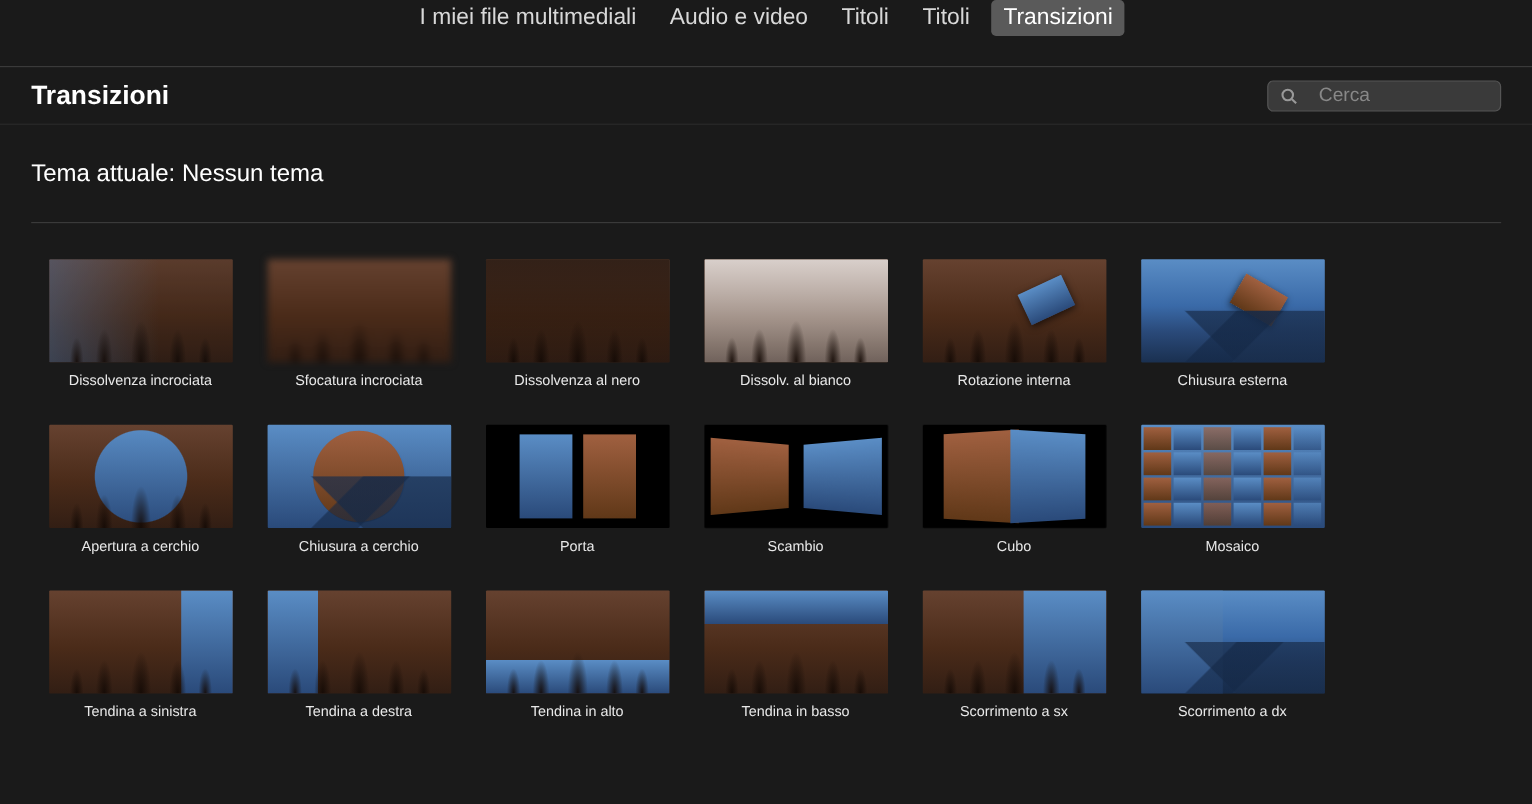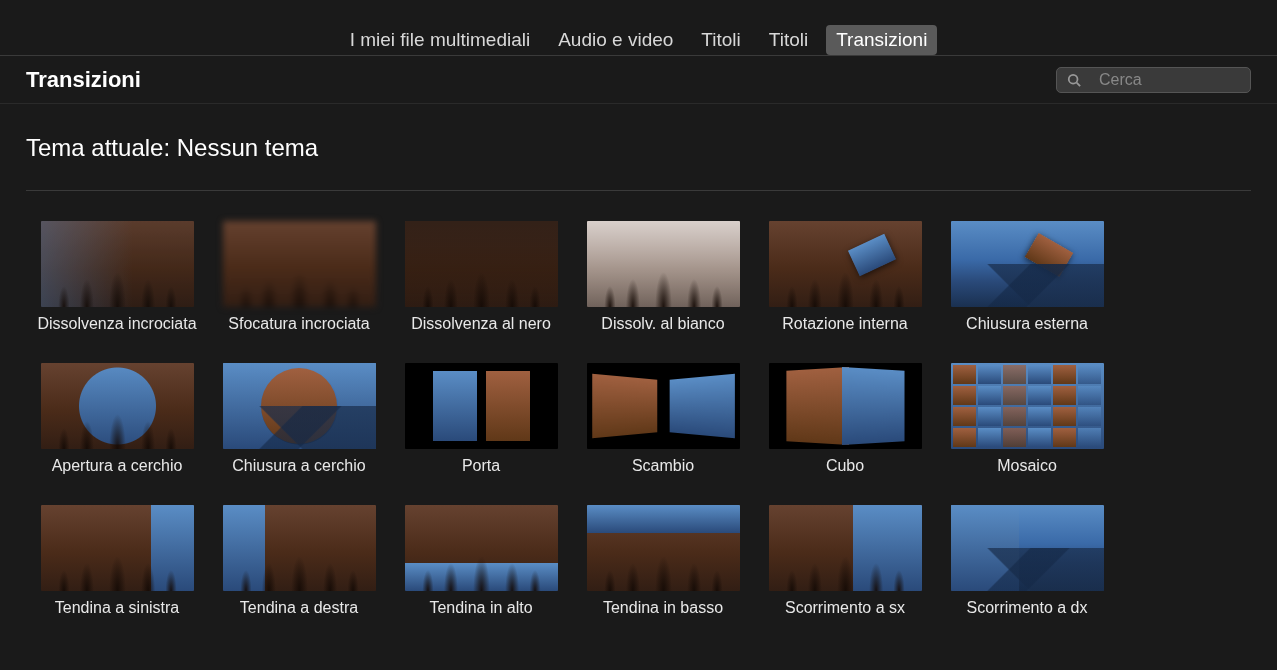--- a/index.html
+++ b/index.html
@@ -11,21 +11,21 @@
       width: 1277px;
       height: 670px;
       background: #1a1a1a;
       font-family: -apple-system, BlinkMacSystemFont, "Helvetica Neue", sans-serif;
       color: #e0e0e0;
       overflow: hidden;
     }
     .top-tabs {
       height: 56px;
       display: flex;
-      align-items: flex-end;
+      align-items: flex-start;
       justify-content: center;
       border-bottom: 1px solid #3a3a3a;
       gap: 8px;
     }
     .tab-item {
       color: #d8d8d8;
       font-size: 19px;
       padding: 4px 10px;
       border-radius: 4px;
       cursor: pointer;
@@ -69,21 +69,21 @@
       margin-left: 18px;
       width: 100%;
     }
     .search-input::placeholder {
       color: #888;
     }
     .content {
       padding: 30px 26px 0 26px;
     }
     .theme-line {
-      font-size: 24px;
+      font-size: 20px;
       color: #fff;
       font-weight: 500;
       padding-bottom: 28px;
       border-bottom: 1px solid #3a3a3a;
       margin-bottom: 30px;
     }
     .grid {
       display: grid;
       grid-template-columns: repeat(6, 182px);
       gap: 30px 0;
@@ -98,21 +98,21 @@
     }
     .thumb {
       width: 153px;
       height: 86px;
       border-radius: 1px;
       position: relative;
       overflow: hidden;
       margin-bottom: 8px;
     }
     .transition-label {
-      font-size: 16px;
+      font-size: 12px;
       color: #e8e8e8;
       text-align: center;
       white-space: nowrap;
     }
 
     
     .scene-a {
       background: linear-gradient(to bottom, rgba(110,70,50,0.9) 0%, rgba(80,45,25,0.9) 55%, rgba(50,30,20,1) 100%);
     }
     .scene-b {

